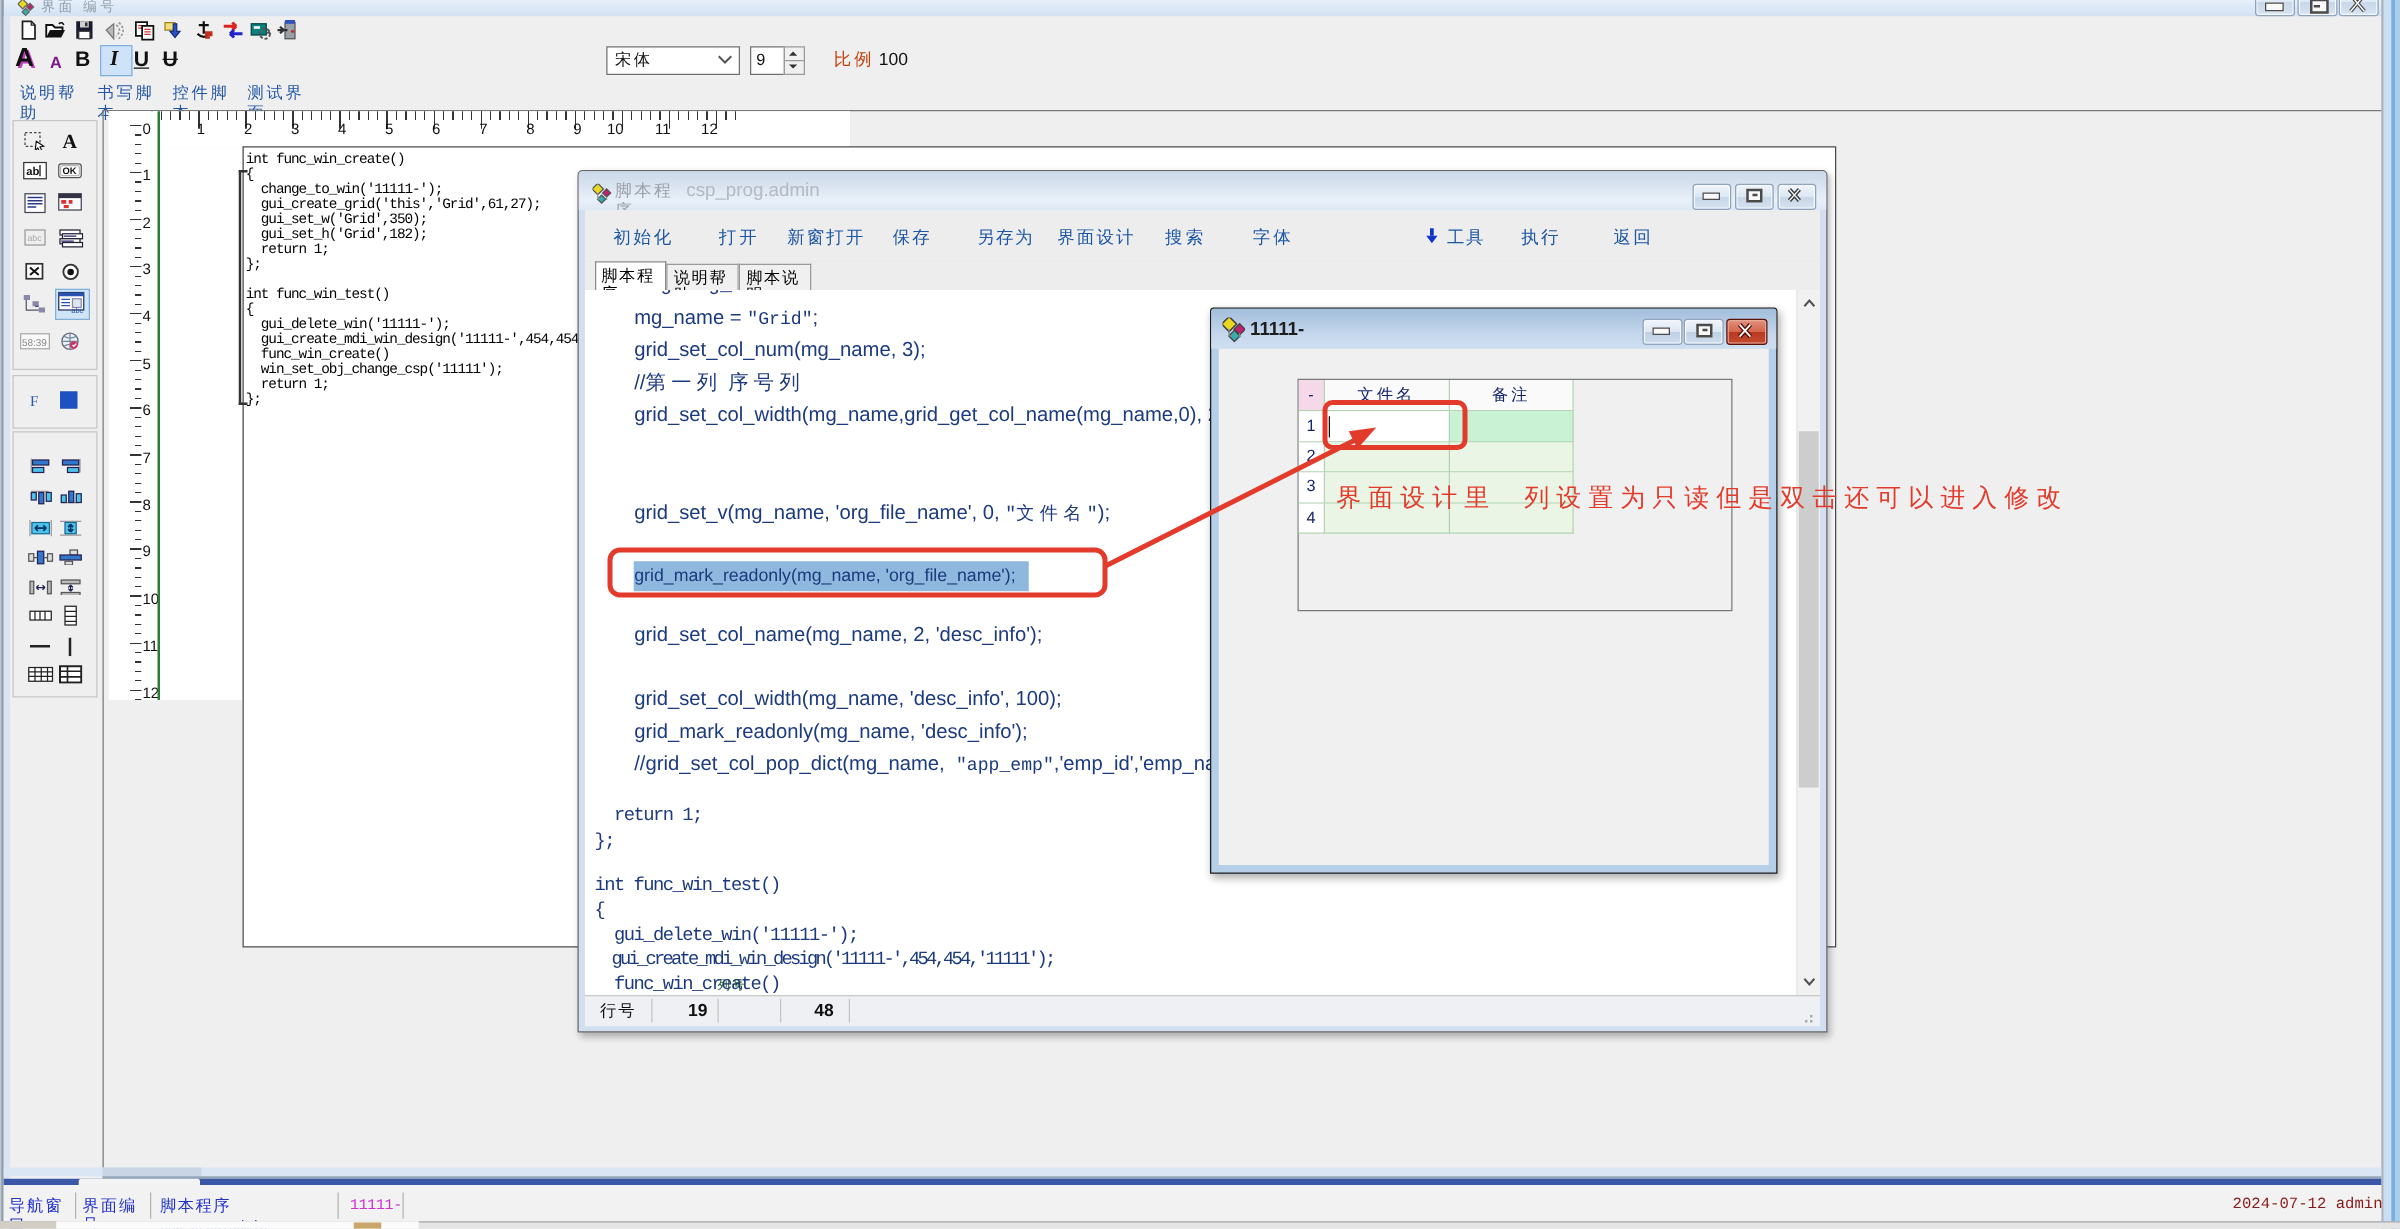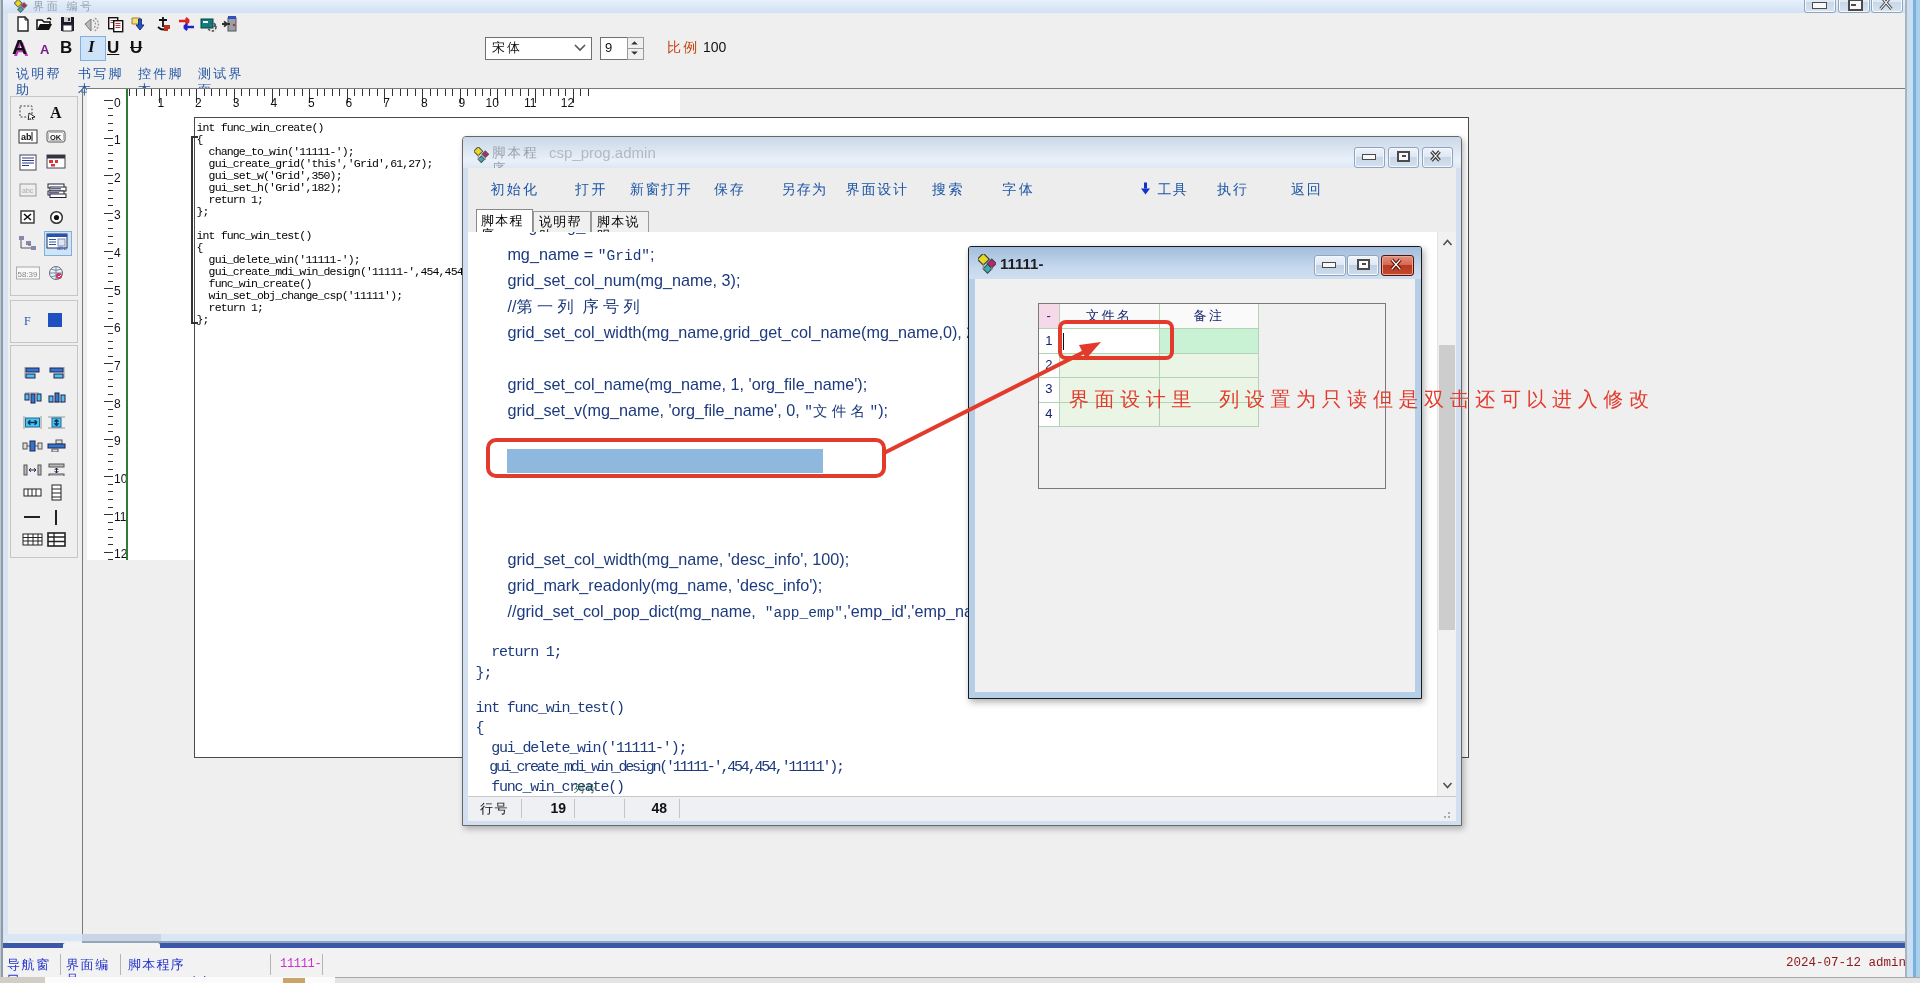--- a/index.html
+++ b/index.html
@@ -354,22 +354,23 @@
 <div class="abs" style="left:18px;top:77px;width:52px;height:14px;font-size:13px;letter-spacing:1.3px;color:#000;line-height:14px">脚本程序</div>
 <div class="abs" style="left:76px;top:78px;width:52px;height:14px;font-size:13px;letter-spacing:1.3px;color:#000;line-height:14px">说明帮助</div>
 <div class="abs" style="left:134px;top:78px;width:52px;height:14px;font-size:13px;letter-spacing:1.3px;color:#000;line-height:14px">脚本说明</div>
 <div class="abs" id="scontent" style="left:5px;top:95px;width:988px;height:564px;background:#fff;overflow:hidden">
 <div class="abs" style="left:60px;top:-13px;width:500px;height:19px;font-size:16px;color:#1c3a7e;white-space:pre;font-family:Liberation Mono,monospace">g   g_        '</div>
 <div class="abs" style="left:38.6px;top:217.1px;width:316.4px;height:24.3px;background:#8fb8de"></div>
 <div class="abs" style="left:39.4px;top:9.3px;height:26px;font-size:16.2px;color:#1c3a7e;white-space:pre;line-height:26px">mg_name = <span class="mono" style="font-size:14.5px">"Grid"</span>;</div>
 <div class="abs" style="left:39.4px;top:35.2px;height:26px;font-size:16.2px;color:#1c3a7e;white-space:pre;line-height:26px">grid_set_col_num(mg_name, 3);</div>
 <div class="abs" style="left:39.4px;top:61.1px;height:26px;font-size:16.2px;color:#1c3a7e;white-space:pre;line-height:26px">//<span style="letter-spacing:4.35px">第一列</span> <span style="letter-spacing:4.35px">序号列</span></div>
 <div class="abs" style="left:39.4px;top:87.0px;height:26px;font-size:16.2px;color:#1c3a7e;white-space:pre;line-height:26px">grid_set_col_width(mg_name,grid_get_col_name(mg_name,0), 25);</div>
-<div class="abs" style="left:39.4px;top:138.7px;height:26px;font-size:16.2px;color:#1c3a7e;white-space:pre;line-height:26px">grid_set_col_name(mg_name, 1, 'org_file_name');</div>
 <div class="abs" style="left:39.4px;top:164.6px;height:26px;font-size:16.2px;color:#1c3a7e;white-space:pre;line-height:26px">grid_set_v(mg_name, 'org_file_name', 0, <span class="mono" style="font-size:14.5px">"<span style="letter-spacing:4.35px">文件名</span>"</span>);</div>
+<div class="abs" style="left:39.4px;top:216.4px;height:26px;font-size:14.2px;color:#1c3a7e;white-space:pre;line-height:26px">grid_mark_readonly(mg_name, 'org_file_name');</div>
+<div class="abs" style="left:39.4px;top:262.5px;height:26px;font-size:16.2px;color:#1c3a7e;white-space:pre;line-height:26px">grid_set_col_name(mg_name, 2, 'desc_info');</div>
 <div class="abs" style="left:39.4px;top:314.3px;height:26px;font-size:16.2px;color:#1c3a7e;white-space:pre;line-height:26px">grid_set_col_width(mg_name, 'desc_info', 100);</div>
 <div class="abs" style="left:39.4px;top:339.8px;height:26px;font-size:16.2px;color:#1c3a7e;white-space:pre;line-height:26px">grid_mark_readonly(mg_name, 'desc_info');</div>
 <div class="abs" style="left:39.4px;top:365.7px;height:26px;font-size:16.2px;color:#1c3a7e;white-space:pre;line-height:26px">//grid_set_col_pop_dict(mg_name,  <span class="mono" style="font-size:14.5px">"app_emp"</span>,'emp_id','emp_name',<span class="mono" style="font-size:14.5px">"1=1"</span>);</div>
 <div class="abs" style="left:7.6px;top:410.7px;height:20px;font-size:15px;letter-spacing:-1.2px;color:#1c3a7e;white-space:pre;line-height:20px;font-family:Liberation Mono,monospace">  return 1;</div>
 <div class="abs" style="left:7.6px;top:431.9px;height:20px;font-size:15px;letter-spacing:-1.2px;color:#1c3a7e;white-space:pre;line-height:20px;font-family:Liberation Mono,monospace">};</div>
 <div class="abs" style="left:7.6px;top:466.8px;height:20px;font-size:15px;letter-spacing:-1.2px;color:#1c3a7e;white-space:pre;line-height:20px;font-family:Liberation Mono,monospace">int func_win_test()</div>
 <div class="abs" style="left:7.6px;top:487.3px;height:20px;font-size:15px;letter-spacing:-1.2px;color:#1c3a7e;white-space:pre;line-height:20px;font-family:Liberation Mono,monospace">{</div>
 <div class="abs" style="left:7.6px;top:506.9px;height:20px;font-size:15px;letter-spacing:-1.2px;color:#1c3a7e;white-space:pre;line-height:20px;font-family:Liberation Mono,monospace">  gui_delete_win('11111-');</div>
 <div class="abs" style="left:7.6px;top:526.3px;height:20px;font-size:15px;letter-spacing:-1.2px;color:#1c3a7e;white-space:pre;line-height:20px;font-family:Liberation Mono,monospace"><span style="letter-spacing:-2.2px">  gui_create_mdi_win_design('11111-',454,454,'11111');</span></div>
 <div class="abs" style="left:7.6px;top:545.9px;height:20px;font-size:15px;letter-spacing:-1.2px;color:#1c3a7e;white-space:pre;line-height:20px;font-family:Liberation Mono,monospace">  func_win_create()</div>

